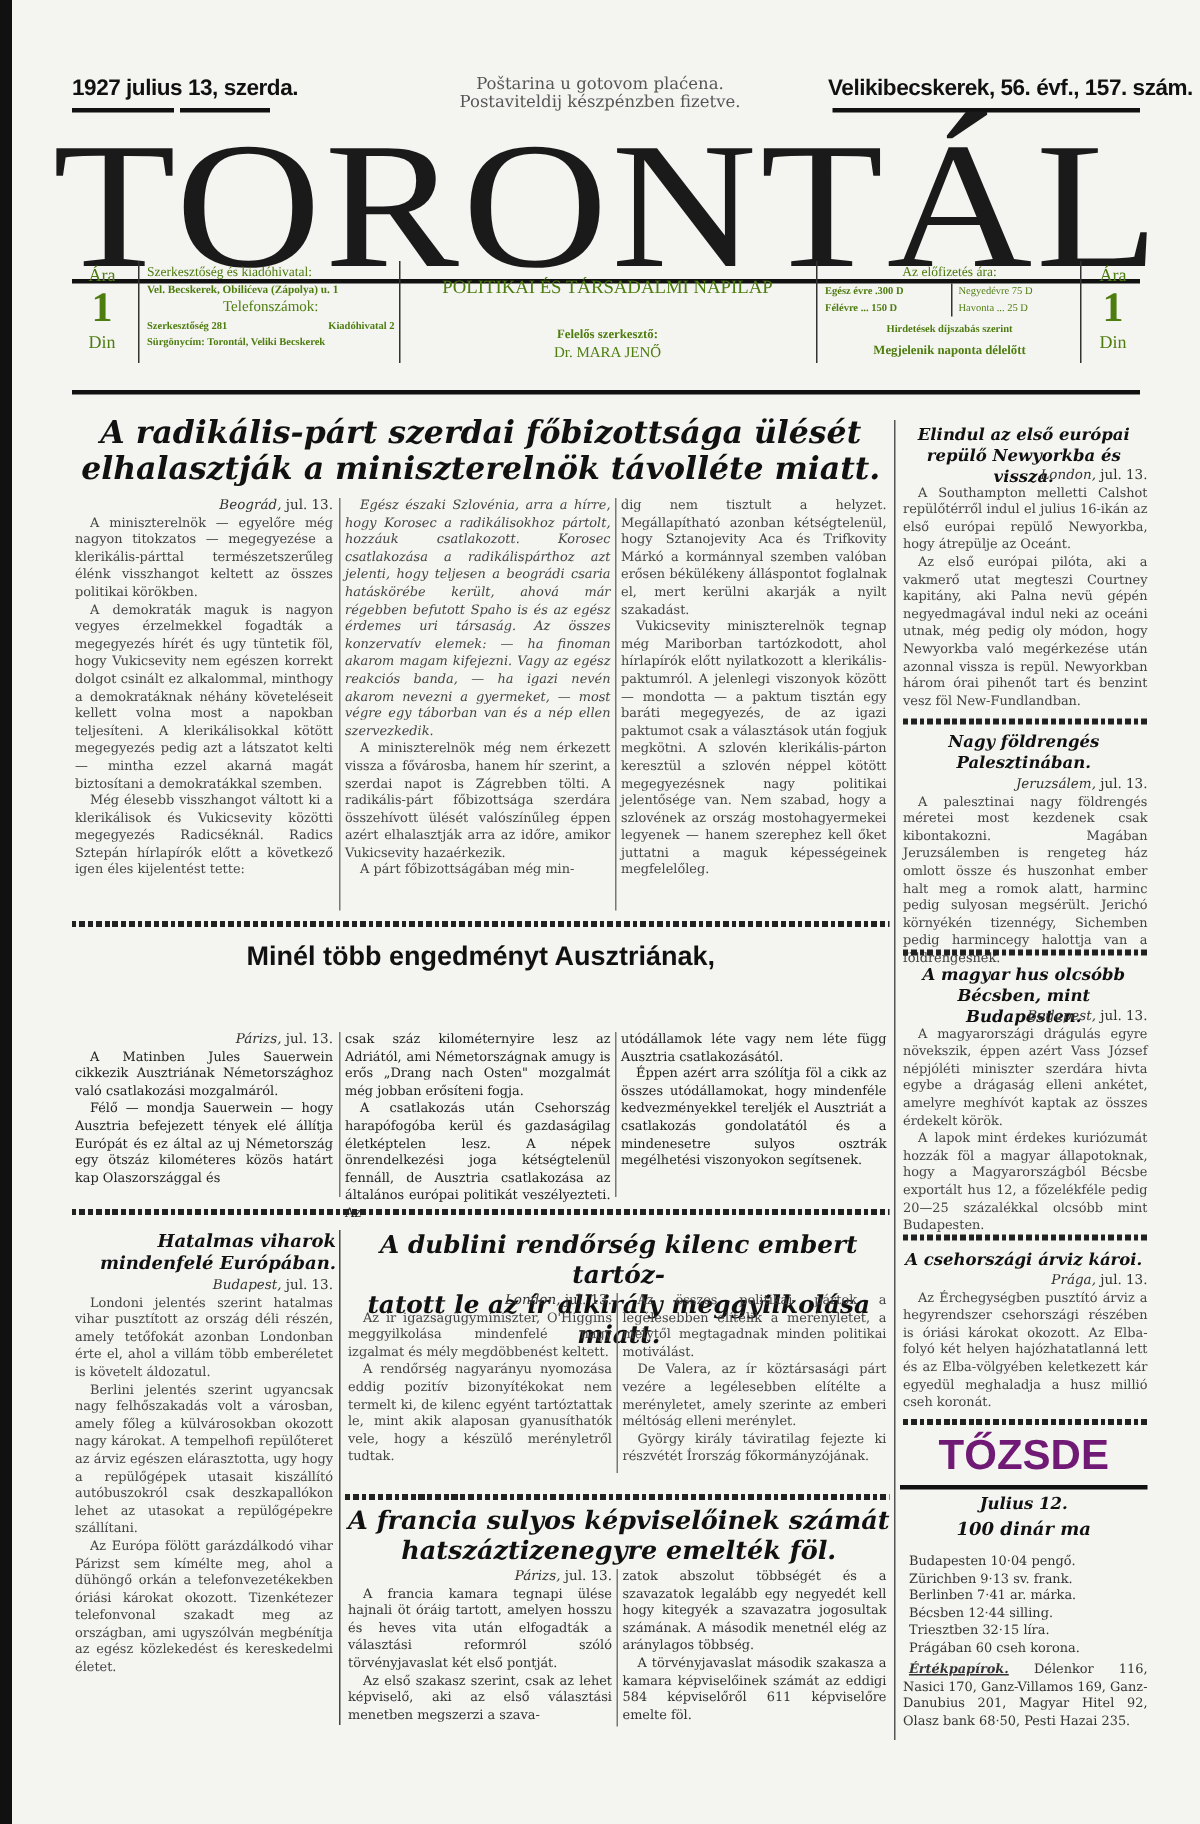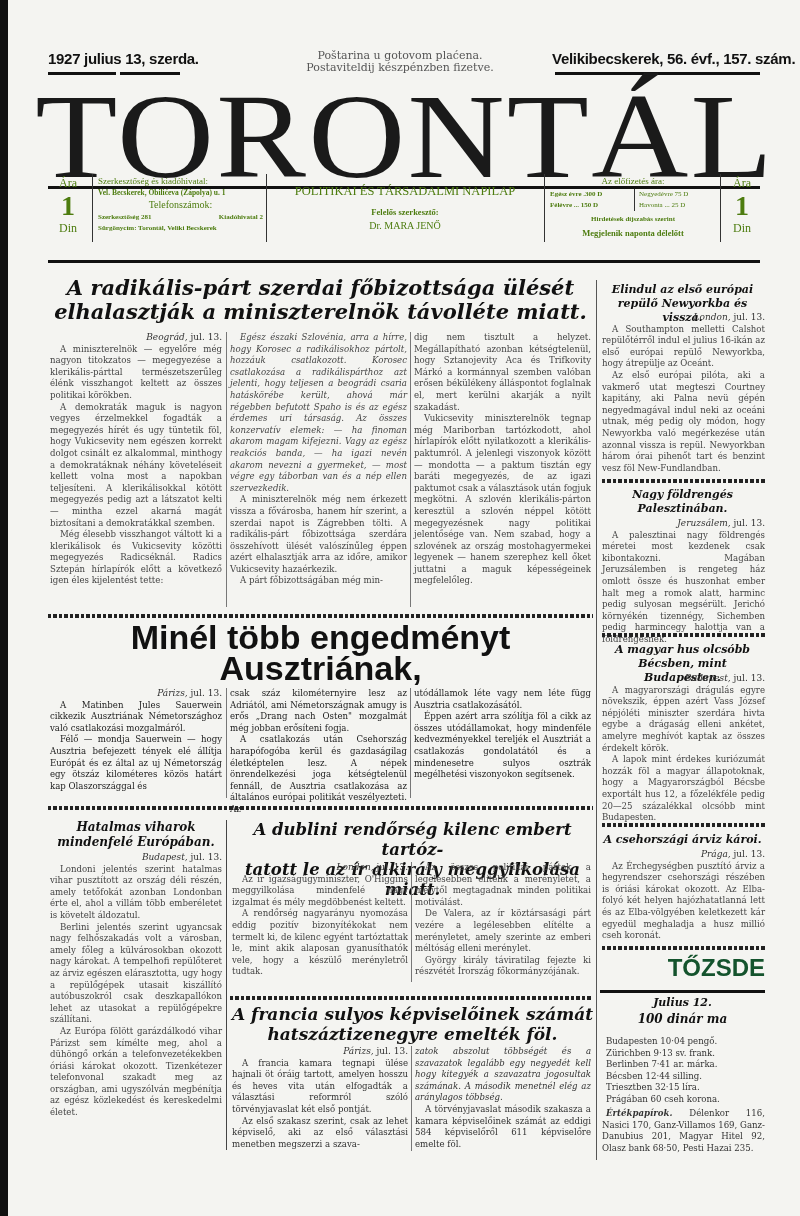--- a/index.html
+++ b/index.html
@@ -22,21 +22,21 @@
   .hd{font-family:"DejaVu Serif",serif;font-style:italic;font-weight:bold;color:#111;text-align:center;}
   .hd-sans{font-family:"Liberation Sans",sans-serif;font-weight:bold;color:#111;text-align:center;}
   .col{position:absolute;font-size:8.6px;line-height:11.6px;text-align:justify;color:#444;}
   .col p{margin:0;text-indent:10px;}
   .col .it{font-style:italic;}
   .dateline{text-align:right;font-size:9px;color:#333;}
   .dateline i{font-style:italic;}
   .colrule{position:absolute;width:1px;background:#777;}
   .dots{position:absolute;height:4px;
         background:repeating-linear-gradient(90deg,#222 0 3px,transparent 3px 5px,#222 5px 9px,transparent 9px 11px);}
-  .tozsde{font-family:"Liberation Sans",sans-serif;font-weight:bold;font-size:24px;text-align:right;color:#14532d;}
+  .tozsde{font-family:"Liberation Sans",sans-serif;font-weight:bold;font-size:28px;text-align:center;color:#701a75;}
 </style>
 </head>
 <body>
 
 <div class="edge"></div>
 
 <div class="abs topline" style="left:48px;top:50px;">1927 julius 13, szerda.</div>
 <div class="bar" style="left:48px;top:72px;width:68px;"></div>
 <div class="bar" style="left:120px;top:72px;width:60px;"></div>
 <div class="abs postal" style="left:300px;top:50px;width:200px;">
@@ -63,21 +63,21 @@
     <div style="text-align:center;font-size:10px;line-height:14px;">Telefonszámok:</div>
     <div style="display:flex;justify-content:space-between;font-size:7px;font-weight:bold;">
       <span>Szerkesztőség 281</span>
       <span>Kiadóhivatal 2</span>
     </div>
     <div style="font-size:7px;font-weight:bold;">Sürgönycím: Torontál, Veliki Becskerek</div>
   </div>
   <div class="vline" style="left:218px;top:0;height:68px;"></div>
   <div class="abs" style="left:222px;top:10px;width:270px;text-align:center;">
     <div style="font-size:12.5px;">POLITIKAI ÉS TÁRSADALMI NAPILAP</div>
-    <div style="font-size:8.5px;font-weight:bold;margin-top:8px;">Felelős szerkesztő:</div>
+    <div style="font-size:8.5px;font-weight:bold;margin-top:18px;">Felelős szerkesztő:</div>
     <div style="font-size:10px;margin-top:3px;">Dr. MARA JENŐ</div>
   </div>
   <div class="vline" style="left:496px;top:0;height:68px;"></div>
   <div class="abs small" style="left:502px;top:2px;width:166px;">
     <div style="text-align:center;font-size:9px;">Az előfizetés ára:</div>
     <div style="display:flex;font-size:7px;margin-top:2px;">
       <div style="width:84px;border-right:1px solid #333;font-weight:bold;">
         <div>Egész évre .300 D</div>
         <div>Félévre ... 150 D</div>
       </div>
@@ -119,42 +119,42 @@
 <div class="colrule" style="left:410px;top:332px;height:275px;"></div>
 <div class="col" style="left:414px;top:332px;width:177px;">
   <p style="text-indent:0;">dig nem tisztult a helyzet. Megállapítható azonban kétségtelenül, hogy Sztanojevity Aca és Trifkovity Márkó a kormánnyal szemben valóban erősen békülékeny álláspontot foglalnak el, mert kerülni akarják a nyilt szakadást.</p>
   <p>Vukicsevity miniszterelnök tegnap még Mariborban tartózkodott, ahol hírlapírók előtt nyilatkozott a klerikális-paktumról. A jelenlegi viszonyok között — mondotta — a paktum tisztán egy baráti megegyezés, de az igazi paktumot csak a választások után fogjuk megkötni. A szlovén klerikális-párton keresztül a szlovén néppel kötött megegyezésnek nagy politikai jelentősége van. Nem szabad, hogy a szlovének az ország mostohagyermekei legyenek — hanem szerephez kell őket juttatni a maguk képességeinek megfelelőleg.</p>
 </div>
 
 <div class="colrule" style="left:596px;top:280px;height:880px;background:#555;"></div>
 
 <div class="dots" style="left:48px;top:614px;width:545px;"></div>
 
-<div class="abs hd-sans" style="left:48px;top:622px;width:545px;font-size:34px;line-height:31px;">
+<div class="abs hd-sans" style="left:48px;top:622px;width:545px;font-size:18px;line-height:31px;">
   <div>Minél több engedményt Ausztriának,</div>
 </div>
 <div class="col" style="left:50px;top:688px;width:172px;color:#222;">
   <div class="dateline"><i>Párizs,</i> <span>jul. 13.</span></div>
   <p>A Matinben Jules Sauerwein cikkezik Ausztriának Németországhoz való csatlakozási mozgalmáról.</p>
   <p>Félő — mondja Sauerwein — hogy Ausztria befejezett tények elé állítja Európát és ez által az uj Németország egy ötszáz kilométeres közös határt kap Olaszországgal és</p>
 </div>
 <div class="colrule" style="left:226px;top:688px;height:110px;"></div>
 <div class="col" style="left:230px;top:688px;width:177px;color:#222;">
   <p style="text-indent:0;">csak száz kilométernyire lesz az Adriától, ami Németországnak amugy is erős „Drang nach Osten" mozgalmát még jobban erősíteni fogja.</p>
   <p>A csatlakozás után Cseh­ország harapófogóba kerül és gazdaságilag életképtelen lesz. A népek önrendelkezési joga kétségtelenül fennáll, de Ausztria csatlakozása az általános európai politikát veszélyezteti. Az</p>
 </div>
 <div class="colrule" style="left:410px;top:688px;height:110px;"></div>
 <div class="col" style="left:414px;top:688px;width:177px;color:#222;">
   <p style="text-indent:0;">utódállamok léte vagy nem léte függ Ausztria csatlakozásától.</p>
   <p>Éppen azért arra szólítja föl a cikk az összes utódállamokat, hogy mindenféle kedvezményekkel tereljék el Ausztriát a csatlakozás gondolatától és a mindenesetre sulyos osztrák megélhetési viszonyokon segítsenek.</p>
 </div>
 
 <div class="dots" style="left:48px;top:806px;width:545px;"></div>
 
-<div class="abs hd" style="left:48px;top:820px;width:176px;font-size:12px;line-height:15px;">Hatalmas viharok mindenfelé Európában.</div>
+<div class="abs hd" style="left:48px;top:820px;width:176px;font-size:12px;line-height:15px;text-align:right;">Hatalmas viharok mindenfelé Európában.</div>
 <div class="col" style="left:50px;top:852px;width:172px;">
   <div class="dateline"><i>Budapest,</i> <span>jul. 13.</span></div>
   <p>Londoni jelentés szerint hatalmas vihar pusztított az ország déli részén, amely tetőfokát azonban Londonban érte el, ahol a villám több emberéletet is követelt áldozatul.</p>
   <p>Berlini jelentés szerint ugyancsak nagy felhőszakadás volt a városban, amely főleg a külvárosokban okozott nagy károkat. A tempelhofi repülőteret az árviz egészen elárasztotta, ugy hogy a repülőgépek utasait kiszállító autóbuszokról csak deszkapallókon lehet az utasokat a repülőgépekre szállítani.</p>
   <p>Az Európa fölött garázdálkodó vihar Párizst sem kímélte meg, ahol a dühöngő orkán a telefonvezetékekben óriási károkat okozott. Tizenkétezer telefonvonal szakadt meg az országban, ami ugyszólván megbénítja az egész közlekedést és kereskedelmi életet.</p>
 </div>
 <div class="colrule" style="left:226px;top:820px;height:330px;background:#444;"></div>
 
 <div class="abs hd" style="left:230px;top:820px;width:365px;font-size:16.5px;line-height:20px;">
   <div>A dublini rendőrség kilenc embert tartóz-</div>
@@ -178,21 +178,21 @@
   <div>A francia sulyos képviselőinek számát</div>
   <div>hatszáztizenegyre emelték föl.</div>
 </div>
 <div class="col" style="left:232px;top:1046px;width:176px;color:#333;">
   <div class="dateline"><i>Párizs,</i> <span>jul. 13.</span></div>
   <p>A francia kamara tegnapi ülése hajnali öt óráig tartott, amelyen hosszu és heves vita után elfogadták a választási reformról szóló törvényjavaslat két első pontját.</p>
   <p>Az első szakasz szerint, csak az lehet képviselő, aki az első választási menetben megszerzi a szava-</p>
 </div>
 <div class="colrule" style="left:411px;top:1046px;height:105px;"></div>
 <div class="col" style="left:415px;top:1046px;width:176px;color:#333;">
-  <p style="text-indent:0;font-style:italic;">zatok abszolut többségét és a szavazatok legalább egy negyedét kell hogy kitegyék a szavazatra jogosultak számának. A második menetnél elég az arányla­gos többség.</p>
+  <p style="text-indent:0;">zatok abszolut többségét és a szavazatok legalább egy negyedét kell hogy kitegyék a szavazatra jogosultak számának. A második menetnél elég az arányla­gos többség.</p>
   <p>A törvényjavaslat második szakasza a kamara képviselőinek számát az eddigi 584 képviselőről 611 képviselőre emelte föl.</p>
 </div>
 
 <div class="abs hd" style="left:600px;top:283px;width:165px;font-size:11px;line-height:14px;">Elindul az első európai repülő Newyorkba és vissza.</div>
 <div class="col" style="left:602px;top:312px;width:163px;">
   <div class="dateline"><i>London,</i> <span>jul. 13.</span></div>
   <p>A Southampton melletti Calshot repülőtérről indul el julius 16-ikán az első európai repülő Newyorkba, hogy átrepülje az Oceánt.</p>
   <p>Az első európai pilóta, aki a vakmerő utat megteszi Courtney kapitány, aki Palna nevü gépén negyedmagával indul neki az oceáni utnak, még pedig oly módon, hogy Newyorkba való megérkezése után azonnal vissza is repül. Newyorkban három órai pihenőt tart és benzint vesz föl New-Fundlandban.</p>
 </div>
 <div class="dots" style="left:602px;top:479px;width:163px;"></div>
@@ -226,14 +226,14 @@
 <div class="abs hd" style="left:600px;top:1012px;width:165px;font-size:12px;">100 dinár ma</div>
 <div class="col" style="left:606px;top:1036px;width:160px;color:#333;text-align:left;">
   <div>Budapesten 10·04 pengő.</div>
   <div>Zürichben 9·13 sv. frank.</div>
   <div>Berlinben 7·41 ar. márka.</div>
   <div>Bécsben 12·44 silling.</div>
   <div>Triesztben 32·15 líra.</div>
   <div>Prágában 60 cseh korona.</div>
 </div>
 <div class="col" style="left:602px;top:1108px;width:163px;color:#333;">
-  <p style="text-indent:4px;"><i style="font-weight:bold;">Értékpapírok.</i> <span>Délenkor 116, Nasici 170, Ganz-Villamos 169, Ganz-Danubius 201, Magyar Hitel 92, Olasz bank 68·50, Pesti Hazai 235.</span></p>
+  <p style="text-indent:4px;"><i style="font-weight:bold;text-decoration:underline;">Értékpapírok.</i> <span>Délenkor 116, Nasici 170, Ganz-Villamos 169, Ganz-Danubius 201, Magyar Hitel 92, Olasz bank 68·50, Pesti Hazai 235.</span></p>
 </div>
 
 </body></html>

